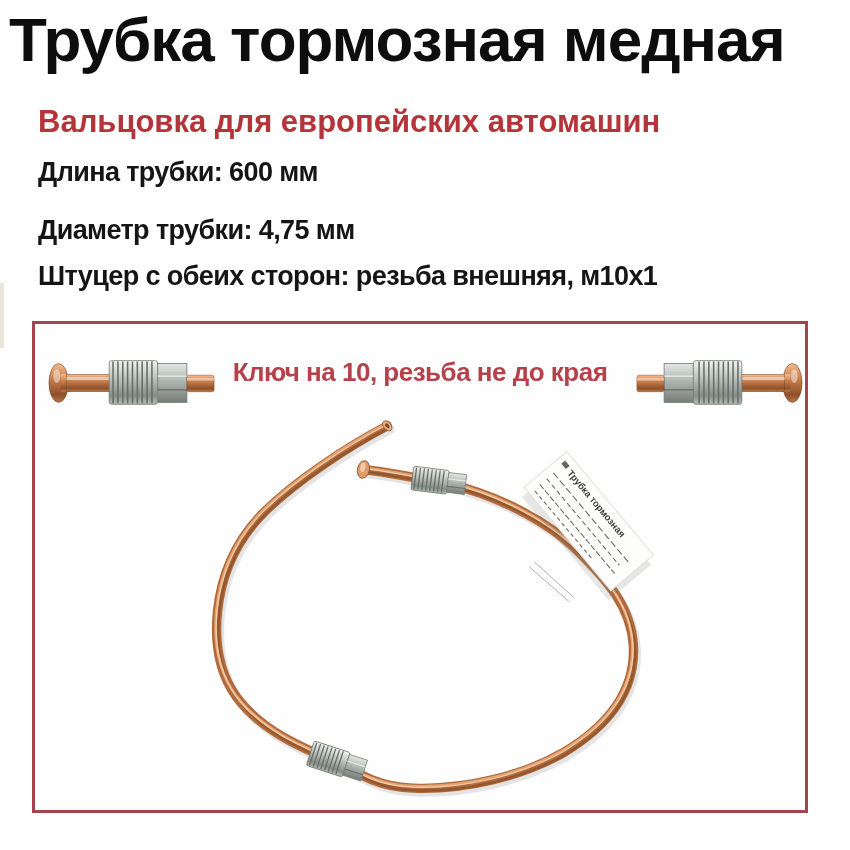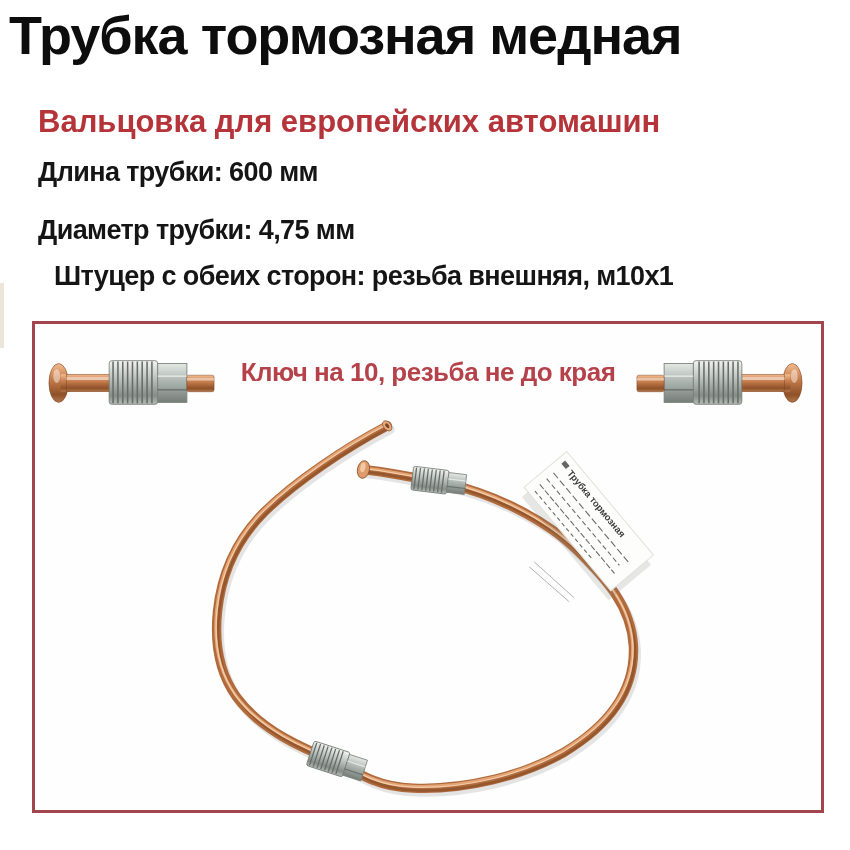--- a/index.html
+++ b/index.html
@@ -3,40 +3,40 @@
 <meta charset="utf-8">
 <style>
   html,body{margin:0;padding:0;}
   body{
     width:850px;height:850px;position:relative;background:#ffffff;
     font-family:"Liberation Sans","DejaVu Sans",sans-serif;
     overflow:hidden;
   }
   .page-title{
     position:absolute;left:9px;top:4px;margin:0;
-    font-size:54px;font-weight:bold;letter-spacing:-1px;
+    font-size:62px;font-weight:bold;letter-spacing:-1px;
     color:#0d0d0d;white-space:nowrap;
   }
   .subtitle{
     position:absolute;left:38px;top:104px;
     font-size:31px;font-weight:600;color:#b5343a;white-space:nowrap;
   }
   .spec{
     position:absolute;left:38px;
     font-size:27px;font-weight:700;letter-spacing:-0.6px;
     color:#151515;white-space:nowrap;
   }
-  .spec1{top:157px;} .spec2{top:215px;text-align:right;} .spec3{top:261px;margin-left:16px;}
+  .spec1{top:157px;} .spec2{top:215px;text-align:right;} .spec3{top:261px;}
   .edge-artifact{
     position:absolute;left:0;top:283px;width:4px;height:65px;
     background:#e9e1d2;opacity:.85;
   }
   .figure-box{
     position:absolute;left:32px;top:321px;width:770px;height:486px;
-    border:3px solid #a3454c;background:#fefefe;padding-left:16px;
+    border:3px solid #a3454c;background:#fefefe;
   }
   .fit{position:absolute;top:24px;width:172px;height:68px;}
   .fit-left{left:11px;}
   .fit-right{left:598px;}
   .caption{
     position:absolute;left:0;right:0;top:33px;text-align:center;
     font-size:26px;font-weight:600;letter-spacing:-0.5px;
     color:#b5424a;white-space:nowrap;
   }
   .coil{position:absolute;left:0px;top:79px;width:770px;height:405px;}

